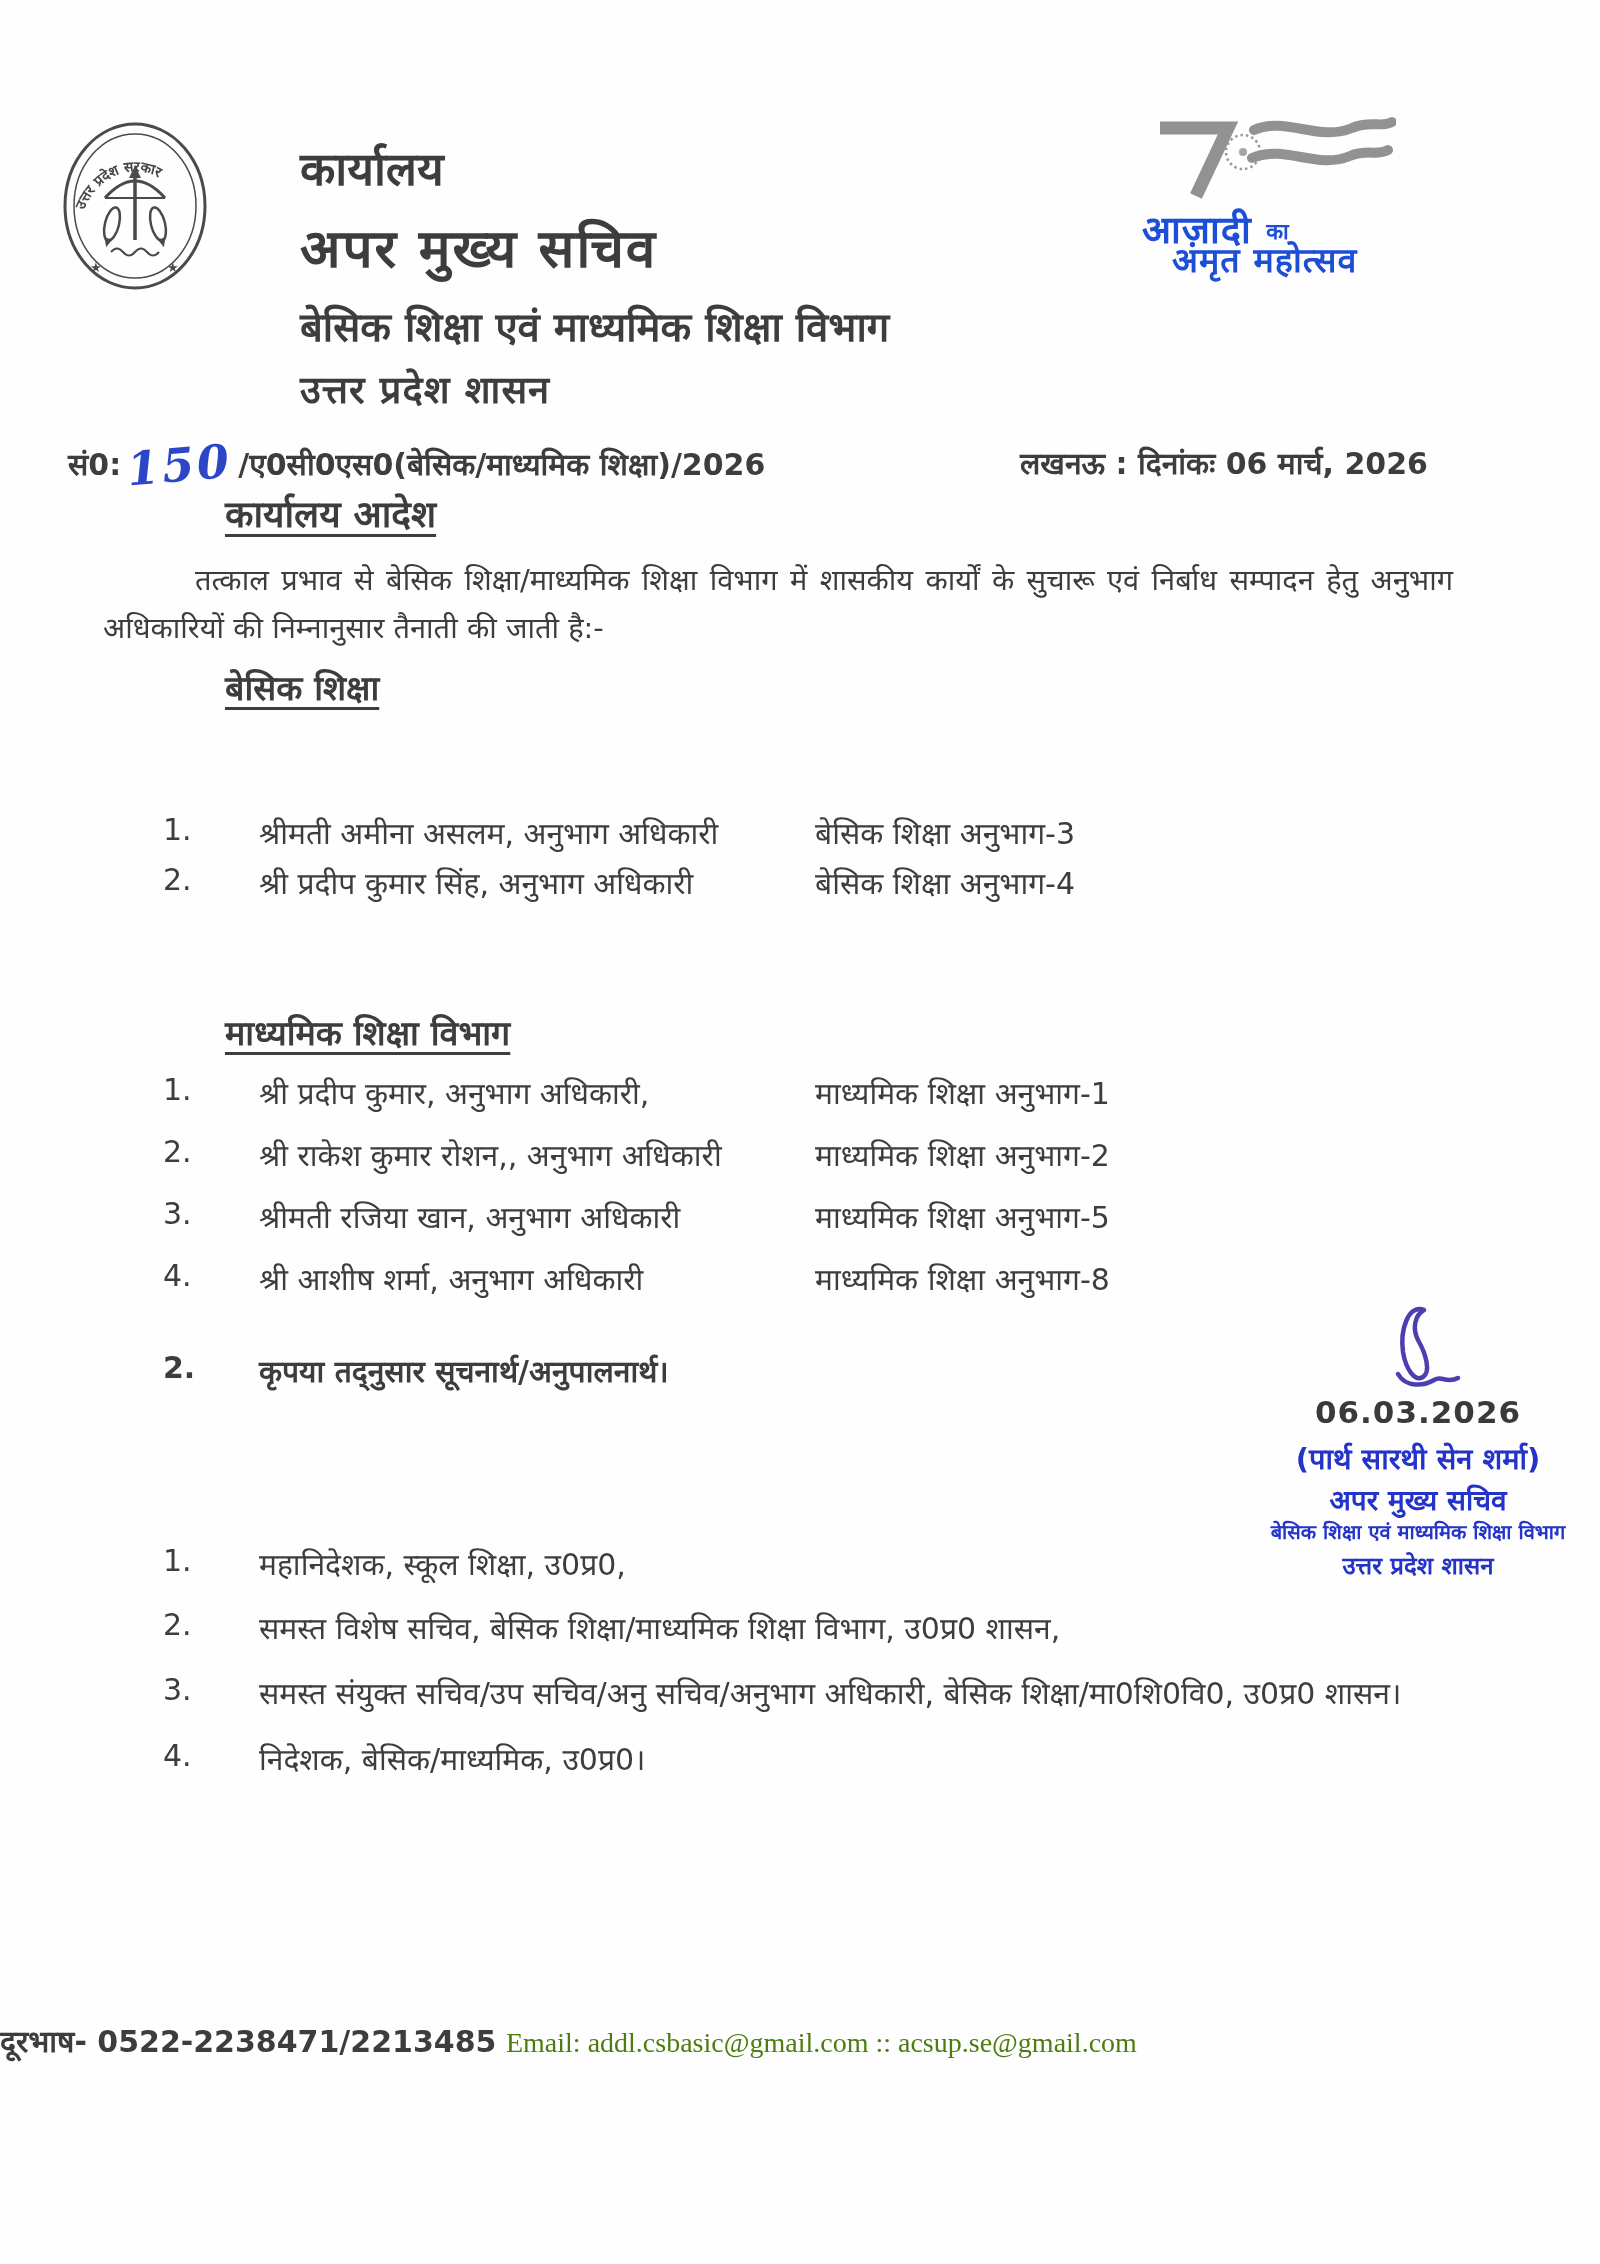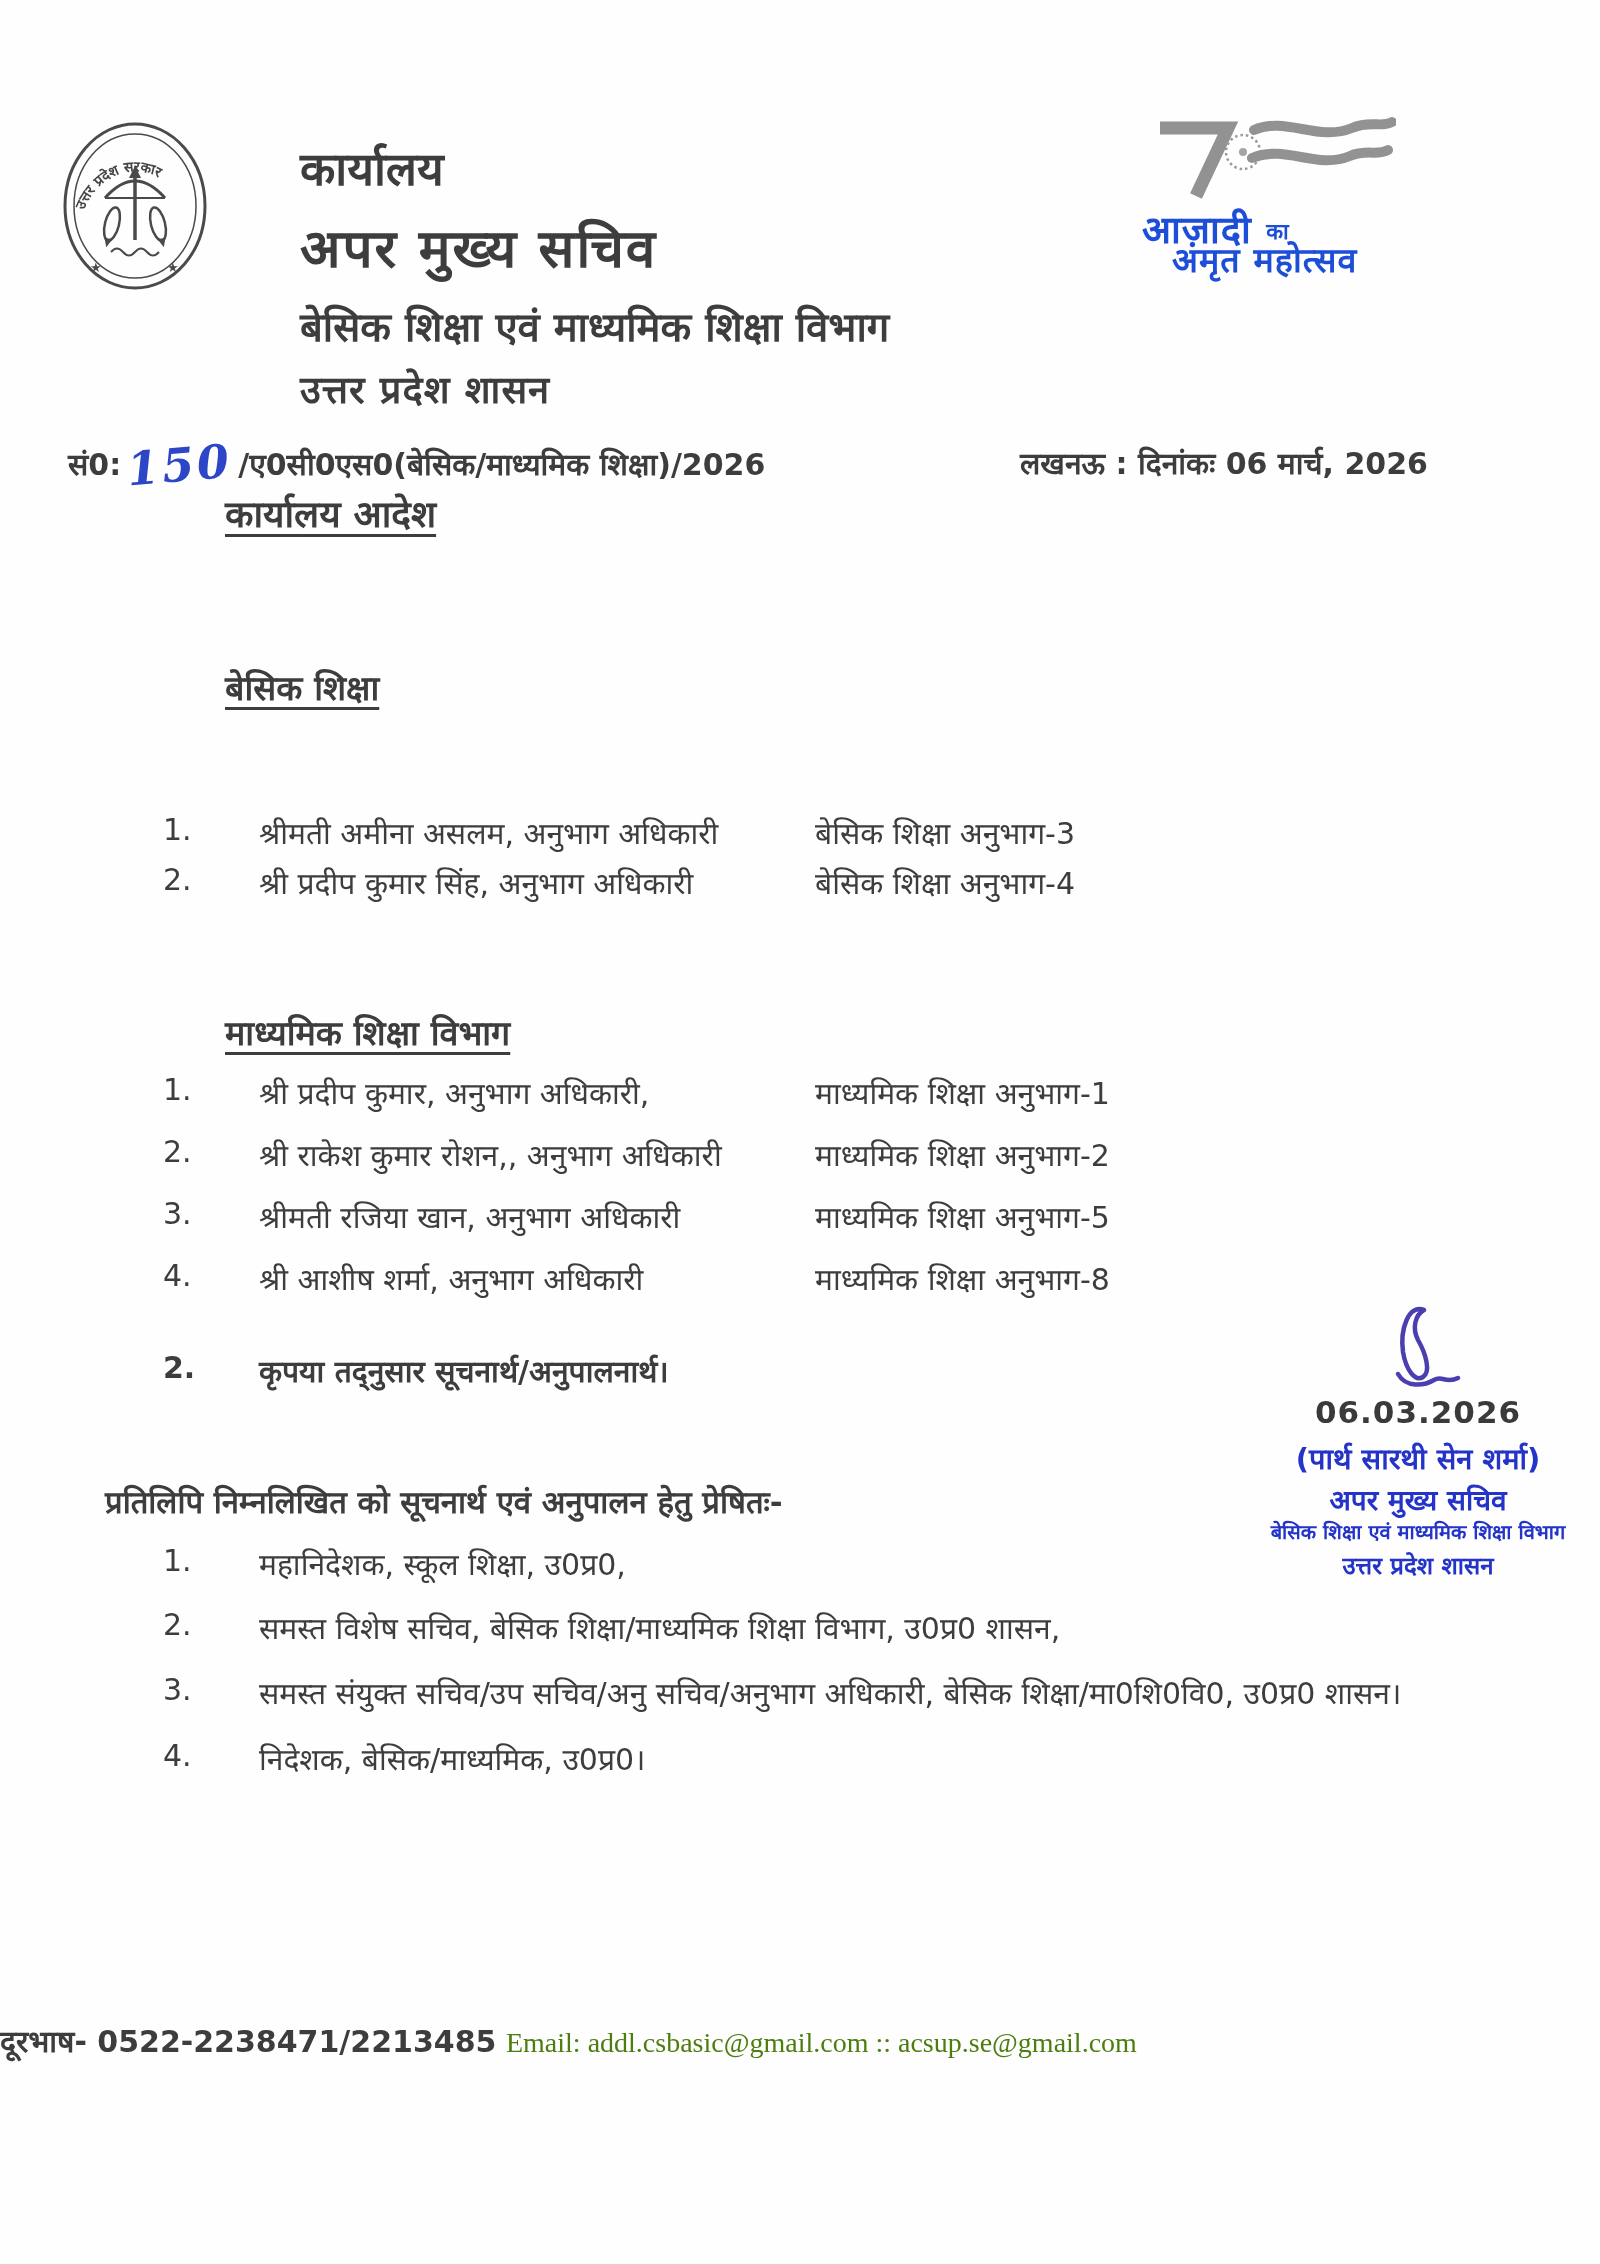--- a/index.html
+++ b/index.html
@@ -109,20 +109,21 @@
   </div>
   <div class="abs b gray azadi-cap2">अमृत महोत्सव</div>
 
   <div class="abs b ink refline">
     <span>सं0:</span><span class="ref-num">150</span><span>/ए0सी0एस0(बेसिक/माध्यमिक शिक्षा)/2026</span>
   </div>
   <div class="abs b ink dateline">लखनऊ : दिनांकः 06 मार्च, 2026</div>
 
   <div class="abs center b ink underl order-title">कार्यालय आदेश</div>
 
+  <div class="abs ink intro">तत्काल प्रभाव से बेसिक शिक्षा/माध्यमिक शिक्षा विभाग में शासकीय कार्यों के सुचारू एवं निर्बाध सम्पादन हेतु अनुभाग अधिकारियों की निम्नानुसार तैनाती की जाती है:-</div>
 
   <div class="abs center b ink underl sec-title" style="top:664px;">बेसिक शिक्षा</div>
   <div class="abs row" style="top:812px;">
     <span class="num">1.</span>
     <span class="name">श्रीमती अमीना असलम, अनुभाग अधिकारी</span>
     <span class="post">बेसिक शिक्षा अनुभाग-3</span>
   </div>
   <div class="abs row" style="top:862px;">
     <span class="num">2.</span>
     <span class="name">श्री प्रदीप कुमार सिंह, अनुभाग अधिकारी</span>
@@ -159,21 +160,20 @@
   <svg class="abs" style="left:1368px;top:1302px;width:100px;height:98px;" viewBox="0 0 100 98">
     <path d="M56,8 C40,2 32,28 35,50 C38,68 47,80 55,75 C63,70 58,52 50,38 C44,26 47,13 56,8
              M30,72 C38,86 56,84 66,78 C74,73 78,82 90,76" fill="none" stroke="#4b3fb0" stroke-width="4.5" stroke-linecap="round"></path>
   </svg>
   <div class="abs b center sig-col sig-date">06.03.2026</div>
   <div class="abs b center blue sig-col sig-name nowrap">(पार्थ सारथी सेन शर्मा)</div>
   <div class="abs b center blue sig-col sig-desig">अपर मुख्य सचिव</div>
   <div class="abs b center blue sig-col sig-dept nowrap">बेसिक शिक्षा एवं माध्यमिक शिक्षा विभाग</div>
   <div class="abs b center blue sig-col sig-govt">उत्तर प्रदेश शासन</div>
 
-  <div class="abs b ink copy-head">प्रतिलिपि निम्नलिखित को सूचनार्थ एवं अनुपालन हेतु प्रेषितः-</div>
   <div class="abs row copy-row" style="top:1543px;">
     <span class="num">1.</span>
     <span class="name">महानिदेशक, स्कूल शिक्षा, उ0प्र0,</span>
   </div>
   <div class="abs row copy-row" style="top:1607px;">
     <span class="num">2.</span>
     <span class="name">समस्त विशेष सचिव, बेसिक शिक्षा/माध्यमिक शिक्षा विभाग, उ0प्र0 शासन,</span>
   </div>
   <div class="abs row copy-row" style="top:1672px;">
     <span class="num">3.</span>

